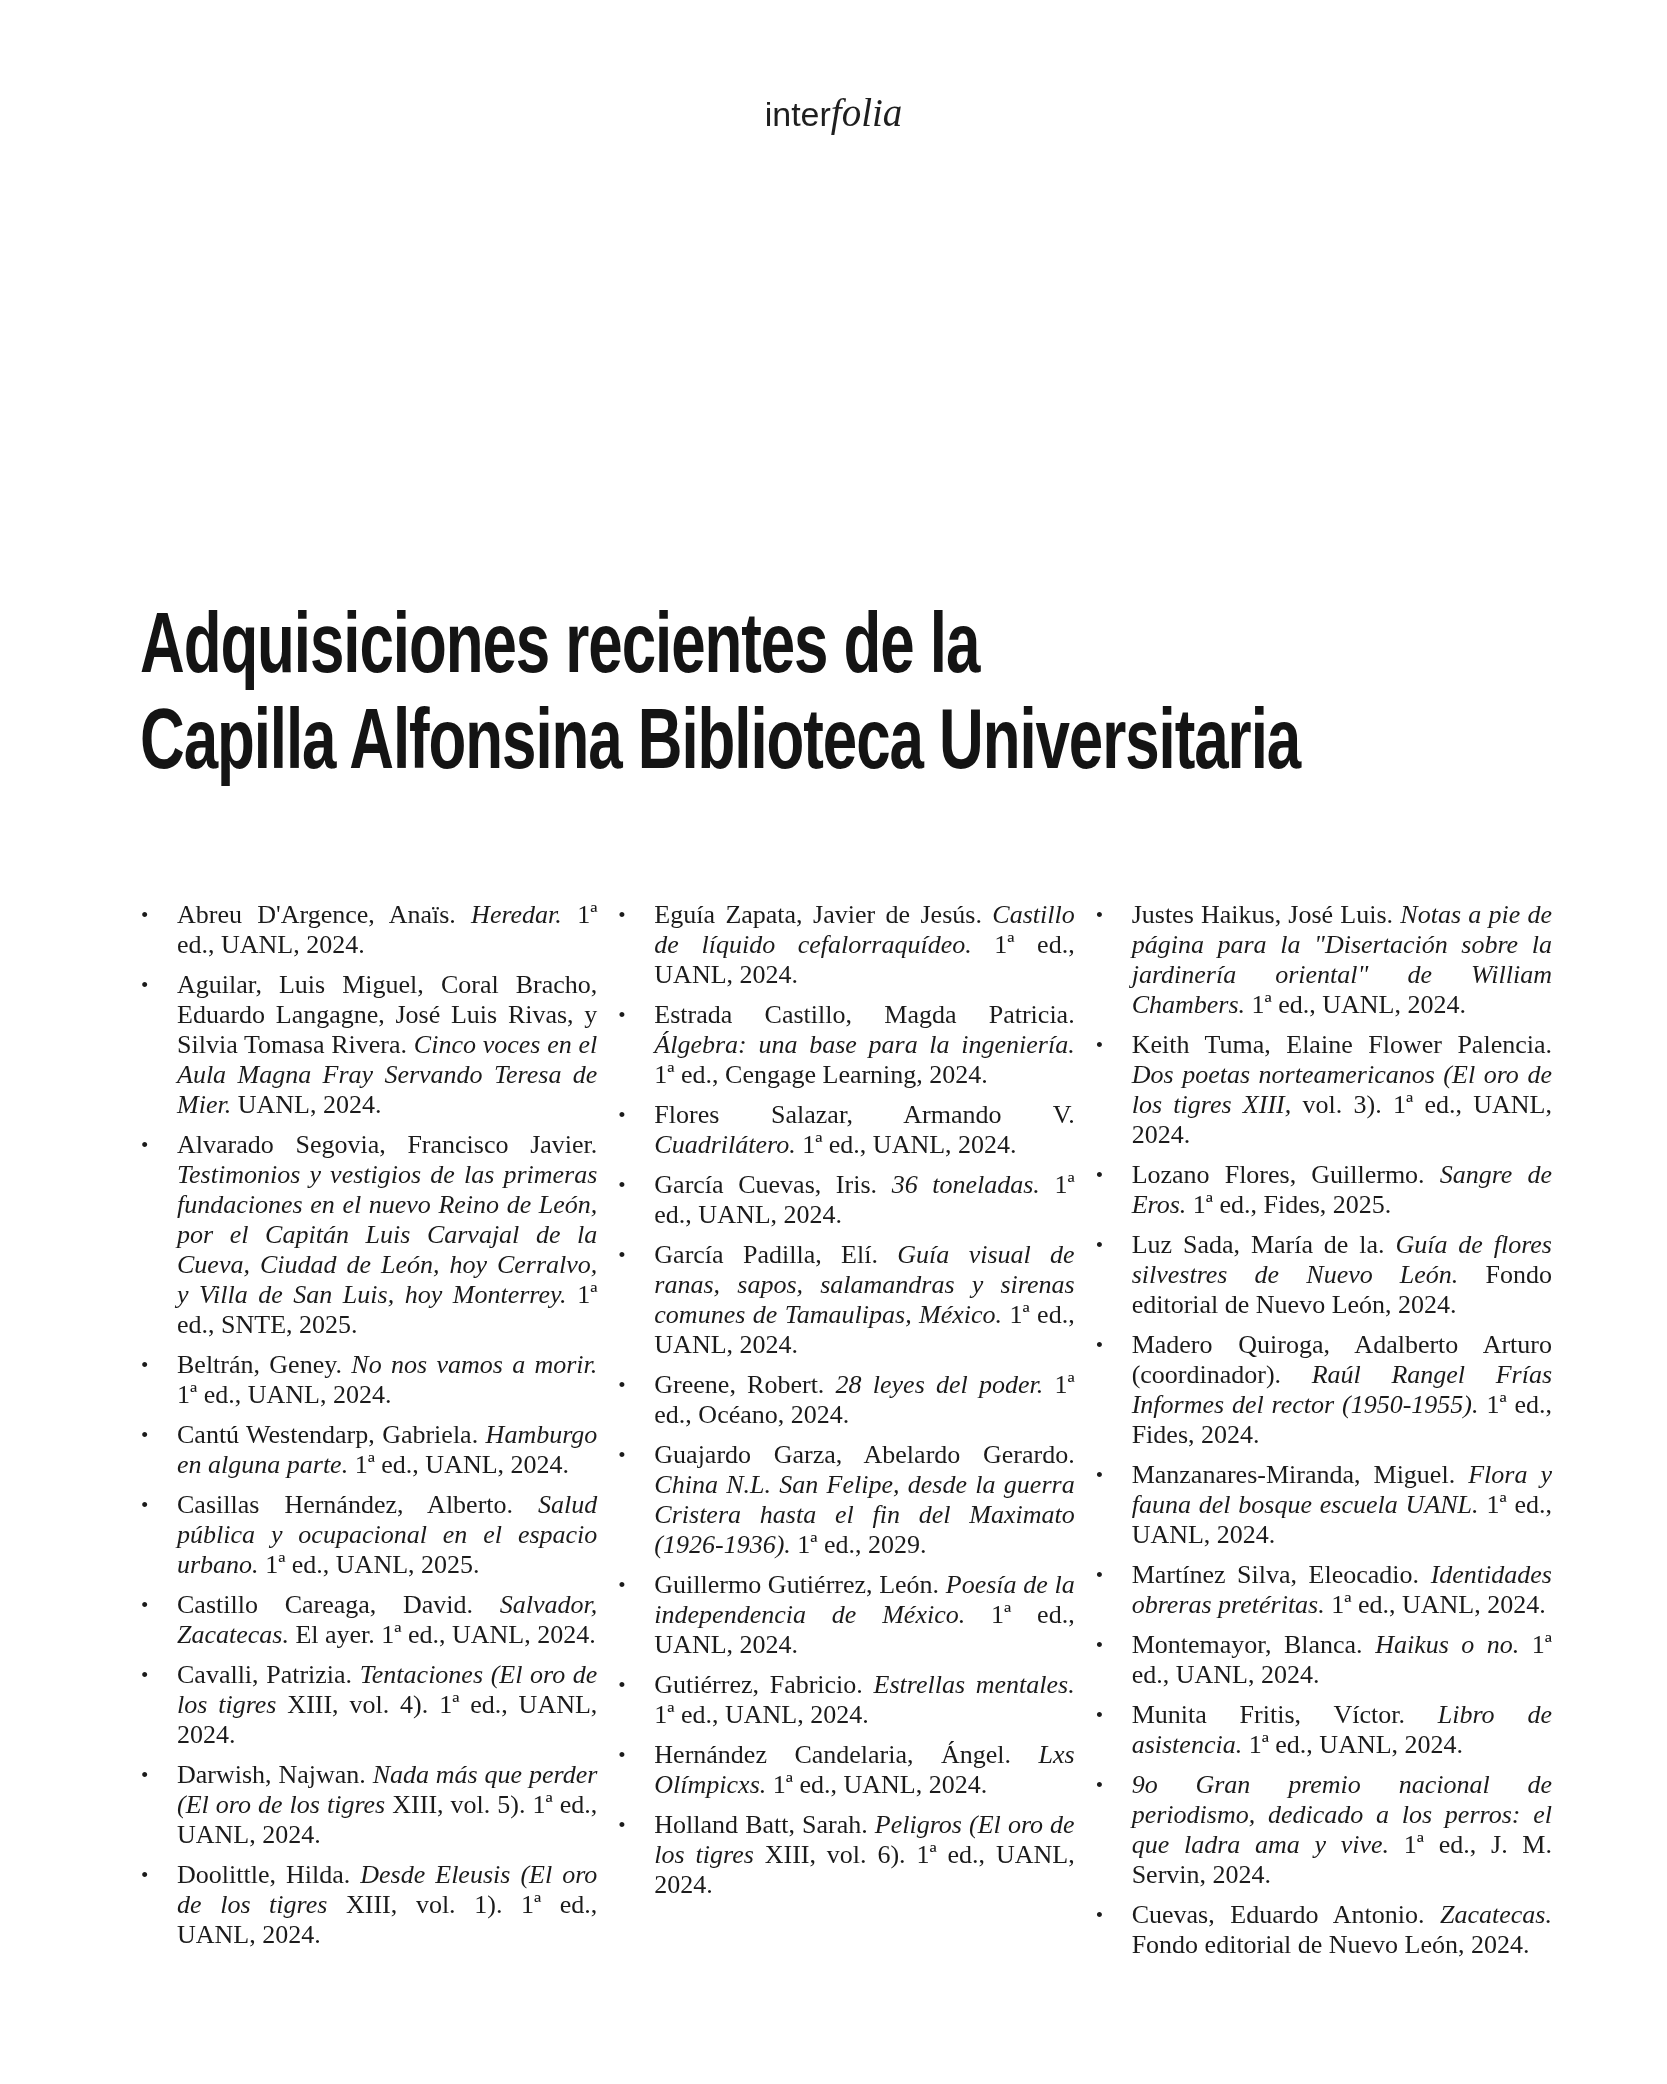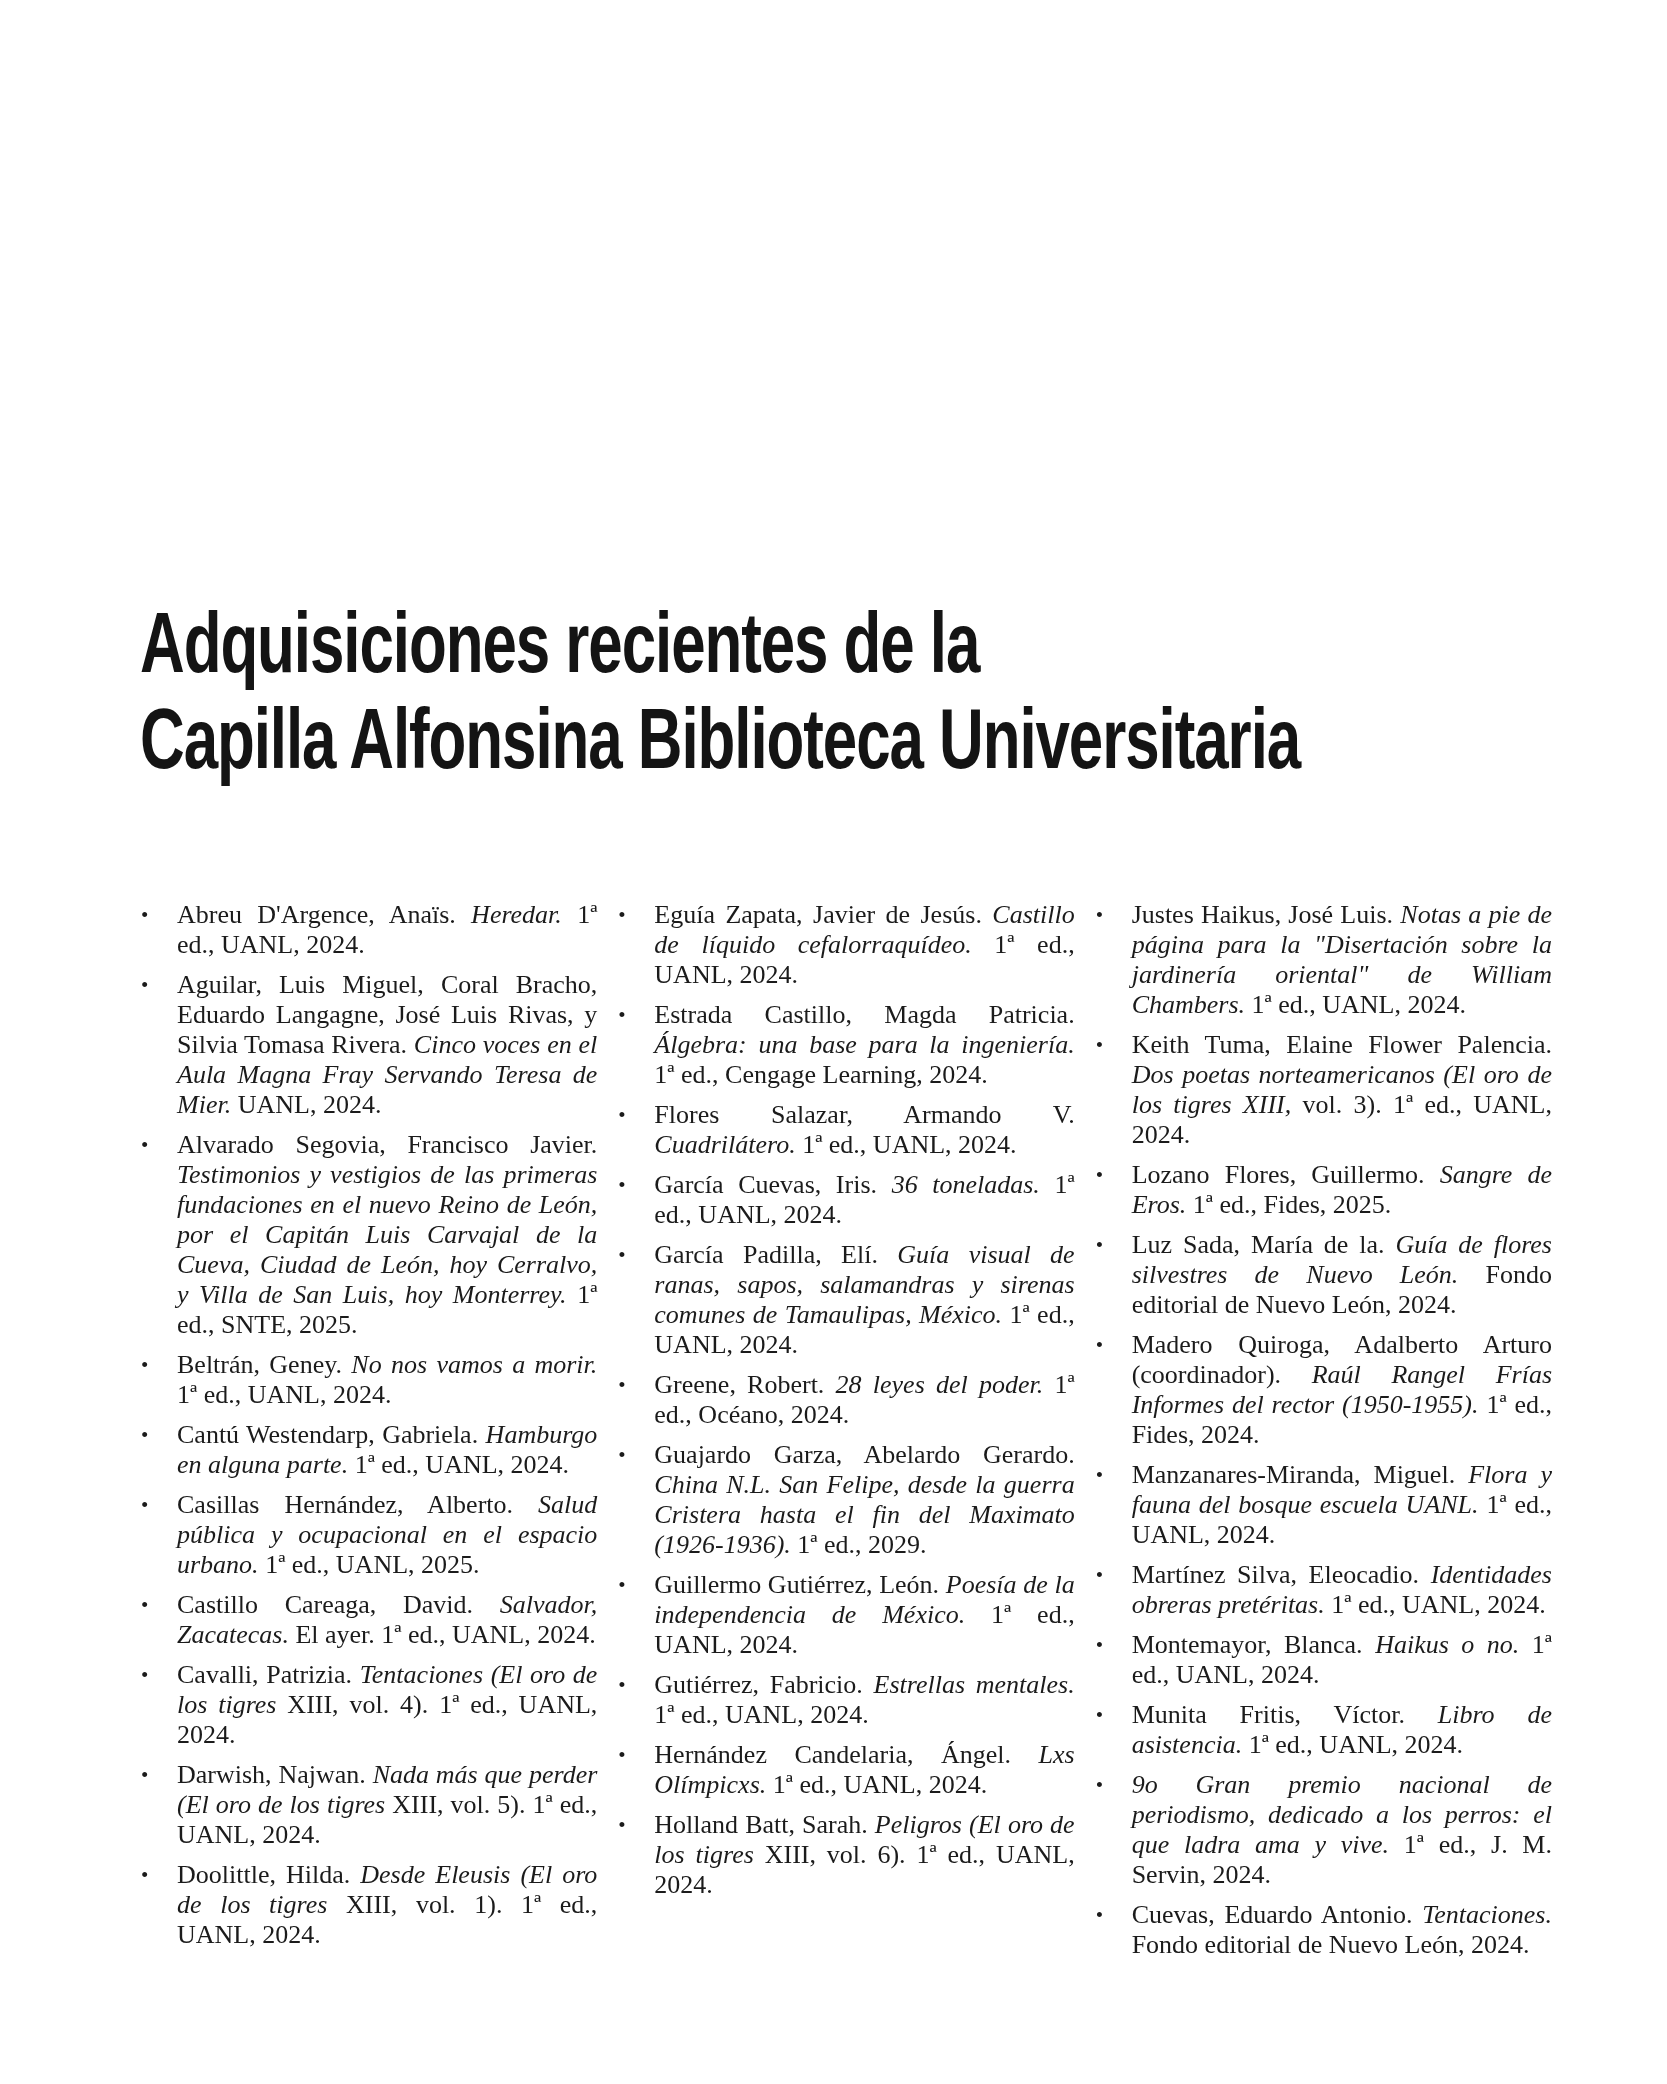--- a/index.html
+++ b/index.html
@@ -83,20 +83,23 @@
     line-height: 30px;
     color: #1b1b1b;
   }
   .it { font-style: italic; margin-top: 17px; }
 </style>
 </head>
 <body>
 
 <div class="page">
 
+  <header class="masthead">
+    <span class="logo-prefix">inter</span><span class="logo-suffix">folia</span>
+  </header>
 
   <h1 class="title">
     <div>Adquisiciones recientes de la</div>
     <div>Capilla Alfonsina Biblioteca Universitaria</div>
   </h1>
 
   <main class="columns">
     <div class="column">
         <div class="entry"><span class="bullet">•</span><span class="entry-text"><span>Abreu D'Argence, Anaïs. </span><span class="it">Heredar.</span><span> 1ª ed., UANL, 2024.</span></span></div>
         <div class="entry"><span class="bullet">•</span><span class="entry-text"><span>Aguilar, Luis Miguel, Coral Bracho, Eduardo Langagne, José Luis Rivas, y Silvia Tomasa Rivera. </span><span class="it">Cinco voces en el Aula Magna Fray Servando Teresa de Mier.</span><span> UANL, 2024.</span></span></div>
@@ -126,17 +129,17 @@
         <div class="entry"><span class="bullet">•</span><span class="entry-text"><span>Justes Haikus, José Luis. </span><span class="it">Notas a pie de página para la "Disertación sobre la jardinería oriental" de William Chambers.</span><span> 1ª ed., UANL, 2024.</span></span></div>
         <div class="entry"><span class="bullet">•</span><span class="entry-text"><span>Keith Tuma, Elaine Flower Palencia. </span><span class="it">Dos poetas norteamericanos (El oro de los tigres XIII,</span><span> vol. 3). 1ª ed., UANL, 2024.</span></span></div>
         <div class="entry"><span class="bullet">•</span><span class="entry-text"><span>Lozano Flores, Guillermo. </span><span class="it">Sangre de Eros.</span><span> 1ª ed., Fides, 2025.</span></span></div>
         <div class="entry"><span class="bullet">•</span><span class="entry-text"><span>Luz Sada, María de la. </span><span class="it">Guía de flores silvestres de Nuevo León.</span><span> Fondo editorial de Nuevo León, 2024.</span></span></div>
         <div class="entry"><span class="bullet">•</span><span class="entry-text"><span>Madero Quiroga, Adalberto Arturo (coordinador). </span><span class="it">Raúl Rangel Frías Informes del rector (1950-1955).</span><span> 1ª ed., Fides, 2024.</span></span></div>
         <div class="entry"><span class="bullet">•</span><span class="entry-text"><span>Manzanares-Miranda, Miguel. </span><span class="it">Flora y fauna del bosque escuela UANL.</span><span> 1ª ed., UANL, 2024.</span></span></div>
         <div class="entry"><span class="bullet">•</span><span class="entry-text"><span>Martínez Silva, Eleocadio. </span><span class="it">Identidades obreras pretéritas.</span><span> 1ª ed., UANL, 2024.</span></span></div>
         <div class="entry"><span class="bullet">•</span><span class="entry-text"><span>Montemayor, Blanca. </span><span class="it">Haikus o no.</span><span> 1ª ed., UANL, 2024.</span></span></div>
         <div class="entry"><span class="bullet">•</span><span class="entry-text"><span>Munita Fritis, Víctor. </span><span class="it">Libro de asistencia.</span><span> 1ª ed., UANL, 2024.</span></span></div>
         <div class="entry"><span class="bullet">•</span><span class="entry-text"><span class="it">9o Gran premio nacional de periodismo, dedicado a los perros: el que ladra ama y vive.</span><span> 1ª ed., J. M. Servin, 2024.</span></span></div>
-        <div class="entry"><span class="bullet">•</span><span class="entry-text"><span>Cuevas, Eduardo Antonio. </span><span class="it">Tentaciones.</span><span> Fondo editorial de Nuevo León, 2024.</span></span></div>
+        <div class="entry"><span class="bullet">•</span><span class="entry-text"><span>Cuevas, Eduardo Antonio. </span><span class="it">Zacatecas.</span><span> Fondo editorial de Nuevo León, 2024.</span></span></div>
       </div>
   </main>
 
 </div>
 
 </body></html>

